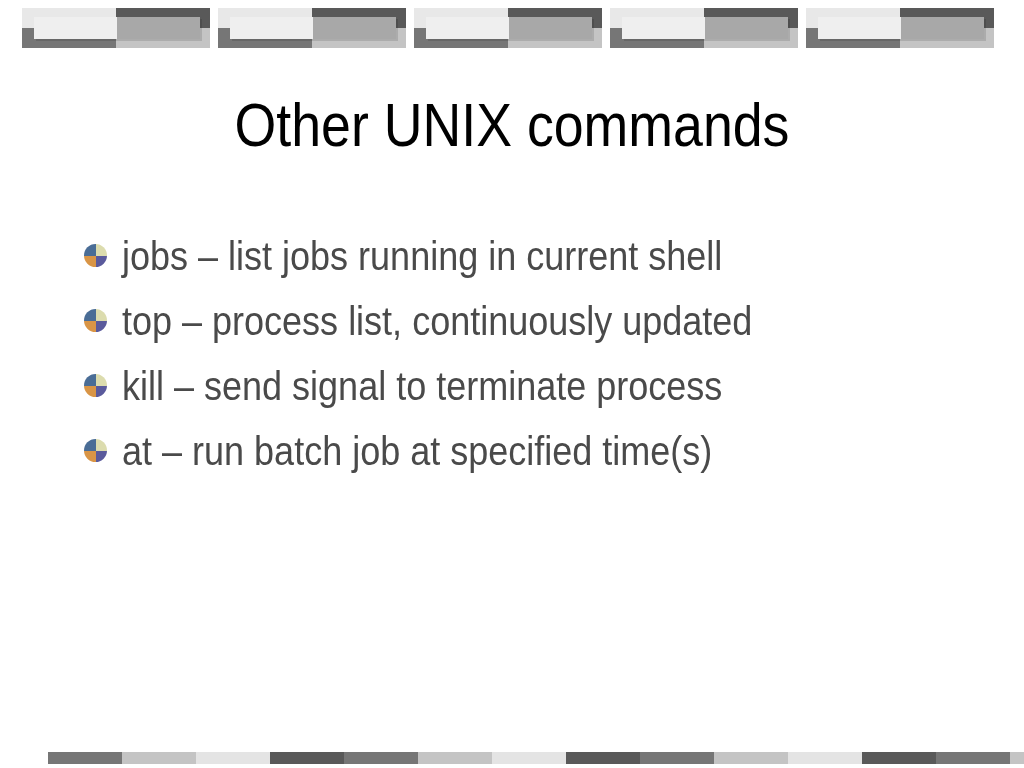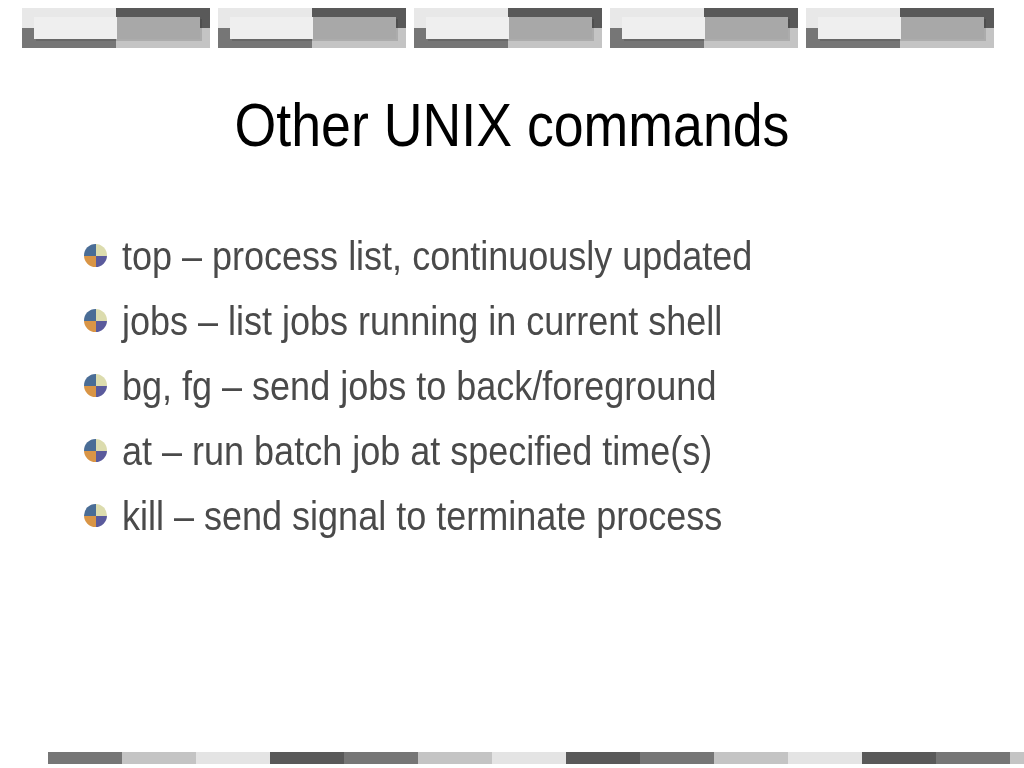--- a/index.html
+++ b/index.html
@@ -220,57 +220,48 @@
 <div id="slide-title">Other UNIX commands</div>
 
 <div id="bullet-list">
     <div class="bullet-row">
       <span class="bullet-marker">
         <span class="bq bq-tl"></span>
         <span class="bq bq-tr"></span>
         <span class="bq bq-bl"></span>
         <span class="bq bq-br"></span>
       </span>
+      <span class="bullet-text">jobs – list jobs running in current shell</span>
+    </div>
+    <div class="bullet-row">
+      <span class="bullet-marker">
+        <span class="bq bq-tl"></span>
+        <span class="bq bq-tr"></span>
+        <span class="bq bq-bl"></span>
+        <span class="bq bq-br"></span>
+      </span>
       <span class="bullet-text">top – process list, continuously updated</span>
     </div>
     <div class="bullet-row">
       <span class="bullet-marker">
         <span class="bq bq-tl"></span>
         <span class="bq bq-tr"></span>
         <span class="bq bq-bl"></span>
         <span class="bq bq-br"></span>
       </span>
-      <span class="bullet-text">jobs – list jobs running in current shell</span>
-    </div>
-    <div class="bullet-row">
-      <span class="bullet-marker">
-        <span class="bq bq-tl"></span>
-        <span class="bq bq-tr"></span>
-        <span class="bq bq-bl"></span>
-        <span class="bq bq-br"></span>
-      </span>
-      <span class="bullet-text">bg, fg – send jobs to back/foreground</span>
+      <span class="bullet-text">kill – send signal to terminate process</span>
     </div>
     <div class="bullet-row">
       <span class="bullet-marker">
         <span class="bq bq-tl"></span>
         <span class="bq bq-tr"></span>
         <span class="bq bq-bl"></span>
         <span class="bq bq-br"></span>
       </span>
       <span class="bullet-text">at – run batch job at specified time(s)</span>
-    </div>
-    <div class="bullet-row">
-      <span class="bullet-marker">
-        <span class="bq bq-tl"></span>
-        <span class="bq bq-tr"></span>
-        <span class="bq bq-bl"></span>
-        <span class="bq bq-br"></span>
-      </span>
-      <span class="bullet-text">kill – send signal to terminate process</span>
     </div>
   </div>
 
 <div id="footer">
   
   
   
 </div>
 
 <div id="bottom-strip">

